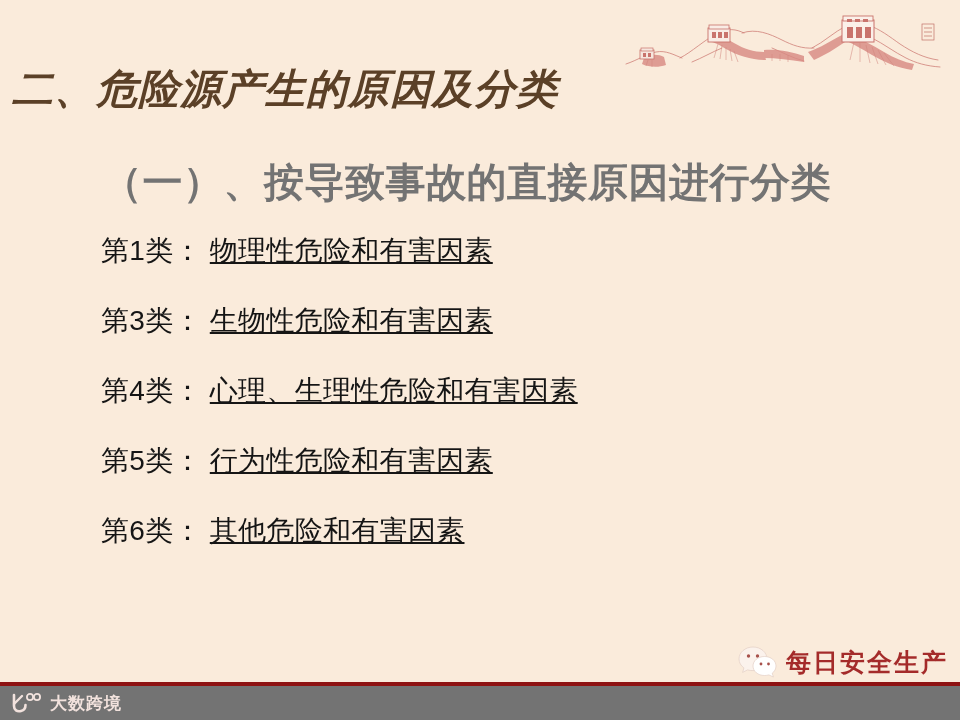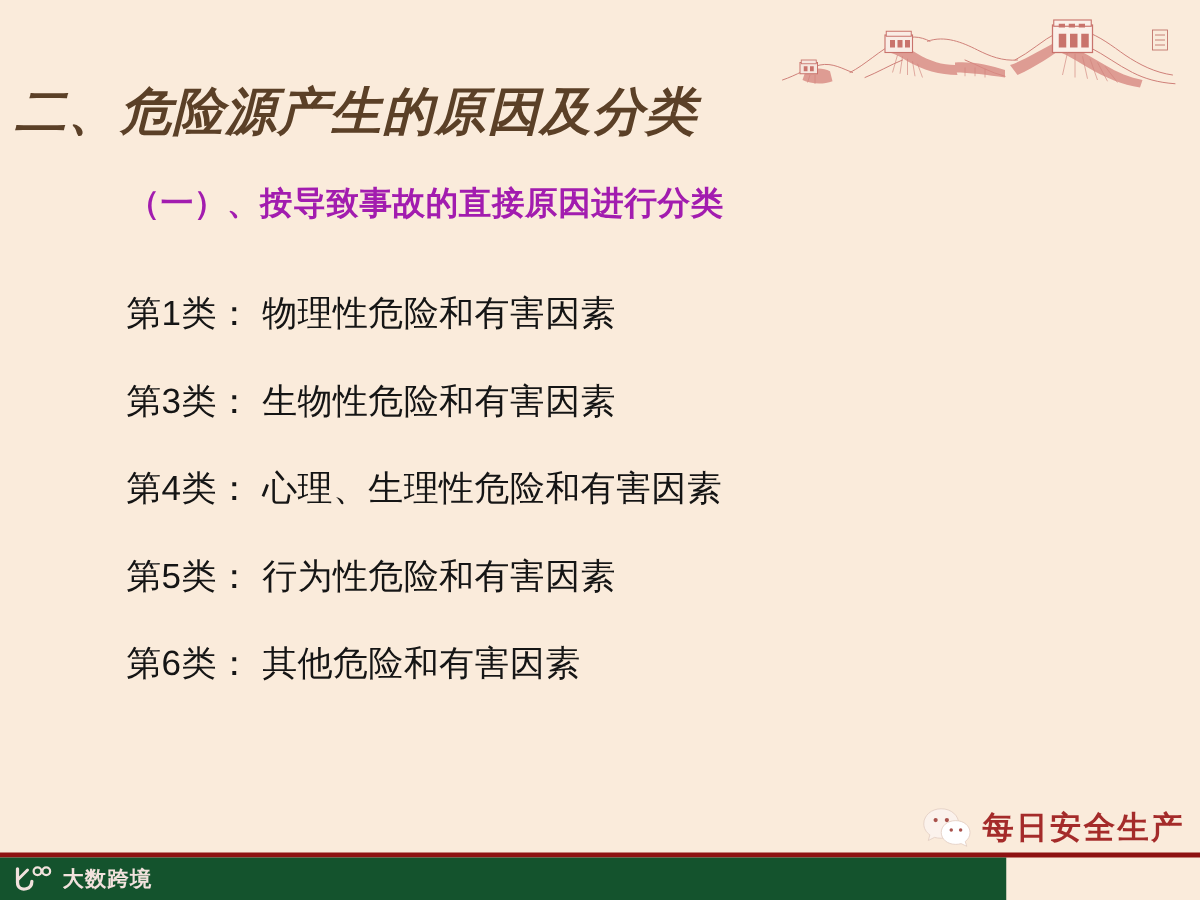--- a/index.html
+++ b/index.html
@@ -43,24 +43,24 @@
     white-space: nowrap;
     line-height: 1.2;
     font-style: italic;
   }
 
   
   #slide-subtitle {
     position: absolute;
     left: 102px;
     top: 125px;
-    font-size: 26px;
+    font-size: 40px;
     font-weight: bold;
     letter-spacing: 0.5px;
-    color: #a21caf;
+    color: #737373;
     white-space: nowrap;
     line-height: 1.2;
   }
 
   
   #category-list {
     position: absolute;
     left: 101px;
     top: 222px;
     width: 700px;
@@ -79,38 +79,39 @@
   #category-list li:last-child {
     margin-bottom: 0;
   }
   .cat-label {
     display: inline-block;
     margin-top: 15px;
   }
   .cat-text {
     display: inline-block;
     padding-left: 8px;
+    text-decoration: underline;
   }
 
   
   #bottom-stripe {
     position: absolute;
     left: 0;
     bottom: 34px;
     width: 960px;
     height: 4px;
     background: #8e1212;
   }
   #bottom-band {
     position: absolute;
     left: 0;
     bottom: 0;
-    width: 805px;
+    width: 960px;
     height: 34px;
-    background: #14532d;
+    background: #737373;
   }
 
   
   #brand-logo {
     position: absolute;
     left: 10px;
     bottom: 4px;
     display: flex;
     align-items: center;
     height: 26px;

